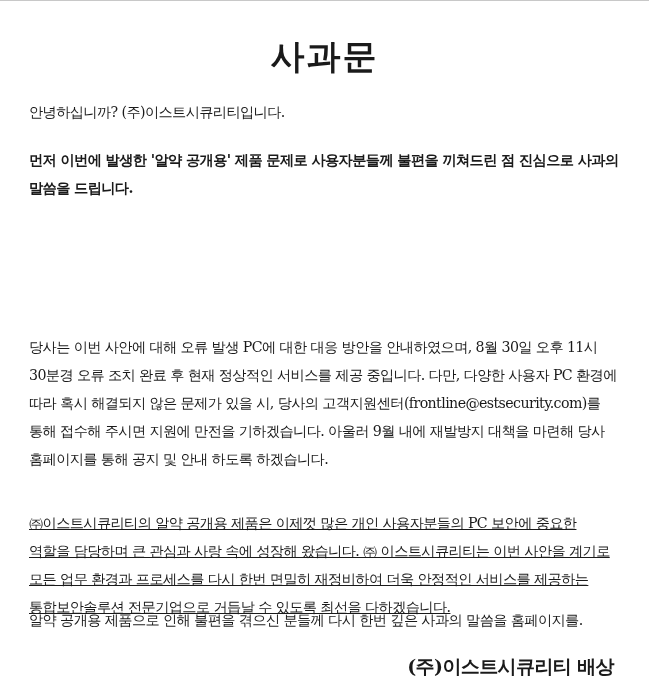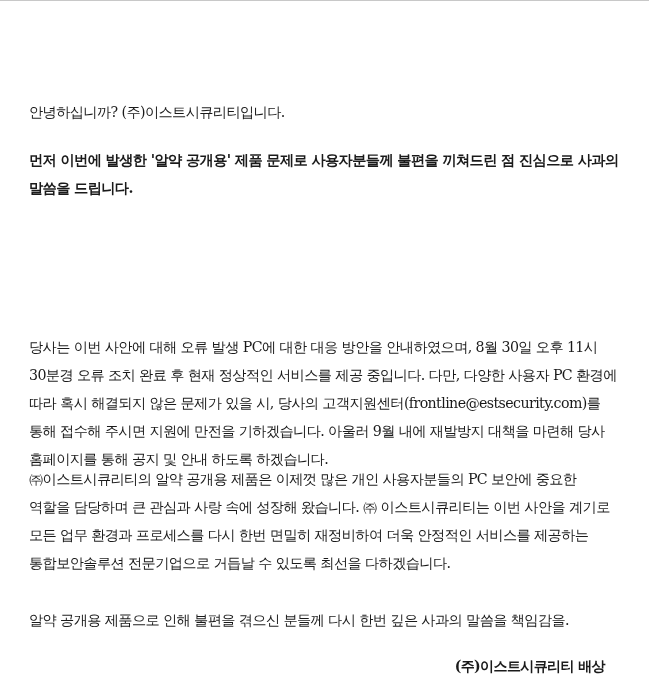--- a/index.html
+++ b/index.html
@@ -41,43 +41,44 @@
       font-size: 14.2px;
       line-height: 28px;
       letter-spacing: -0.6px;
       word-break: keep-all;
     }
     .bold { font-weight: bold; }
     .p-greet { top: 97px; }
     .p-lead { top: 145px; }
     .p-1 { top: 205px; }
     .p-2 { top: 332px; }
-    .p-3 { top: 464px; }
+    .p-3 { top: 508px; text-decoration: underline; }
     .p-4 { top: 605px; }
     .signature {
       position: absolute;
-      right: 44px;
+      right: 35px;
       top: 653px;
-      font-size: 14px;
+      font-size: 19px;
       line-height: 24px;
       font-weight: bold;
       letter-spacing: -0.6px;
       margin: 0;
     }
   </style>
 </head>
 <body>
 
 <div class="doc">
+  <h1 class="title">사과문</h1>
 
   <p class="para p-greet">안녕하십니까? (주)이스트시큐리티입니다.</p>
 
   <p class="para p-lead bold">먼저 이번에 발생한 '알약 공개용' 제품 문제로 사용자분들께 불편을 끼쳐드린 점 진심으로 사과의 말씀을 드립니다.</p>
 
 
   <p class="para p-2">당사는 이번 사안에 대해 오류 발생 PC에 대한 대응 방안을 안내하였으며, 8월 30일 오후 11시 30분경 오류 조치 완료 후 현재 정상적인 서비스를 제공 중입니다. 다만, 다양한 사용자 PC 환경에 따라 혹시 해결되지 않은 문제가 있을 시, 당사의 고객지원센터(frontline@estsecurity.com)를 통해 접수해 주시면 지원에 만전을 기하겠습니다. 아울러 9월 내에 재발방지 대책을 마련해 당사 홈페이지를 통해 공지 및 안내 하도록 하겠습니다.</p>
 
   <p class="para p-3">㈜이스트시큐리티의 알약 공개용 제품은 이제껏 많은 개인 사용자분들의 PC 보안에 중요한 역할을 담당하며 큰 관심과 사랑 속에 성장해 왔습니다. ㈜ 이스트시큐리티는 이번 사안을 계기로 모든 업무 환경과 프로세스를 다시 한번 면밀히 재정비하여 더욱 안정적인 서비스를 제공하는 통합보안솔루션 전문기업으로 거듭날 수 있도록 최선을 다하겠습니다.</p>
 
-  <p class="para p-4">알약 공개용 제품으로 인해 불편을 겪으신 분들께 다시 한번 깊은 사과의 말씀을 책임감을.</p>
+  <p class="para p-4">알약 공개용 제품으로 인해 불편을 겪으신 분들께 다시 한번 깊은 사과의 말씀을 홈페이지를.</p>
 
   <p class="signature">(주)이스트시큐리티 배상</p>
 </div>
 
 </body></html>

